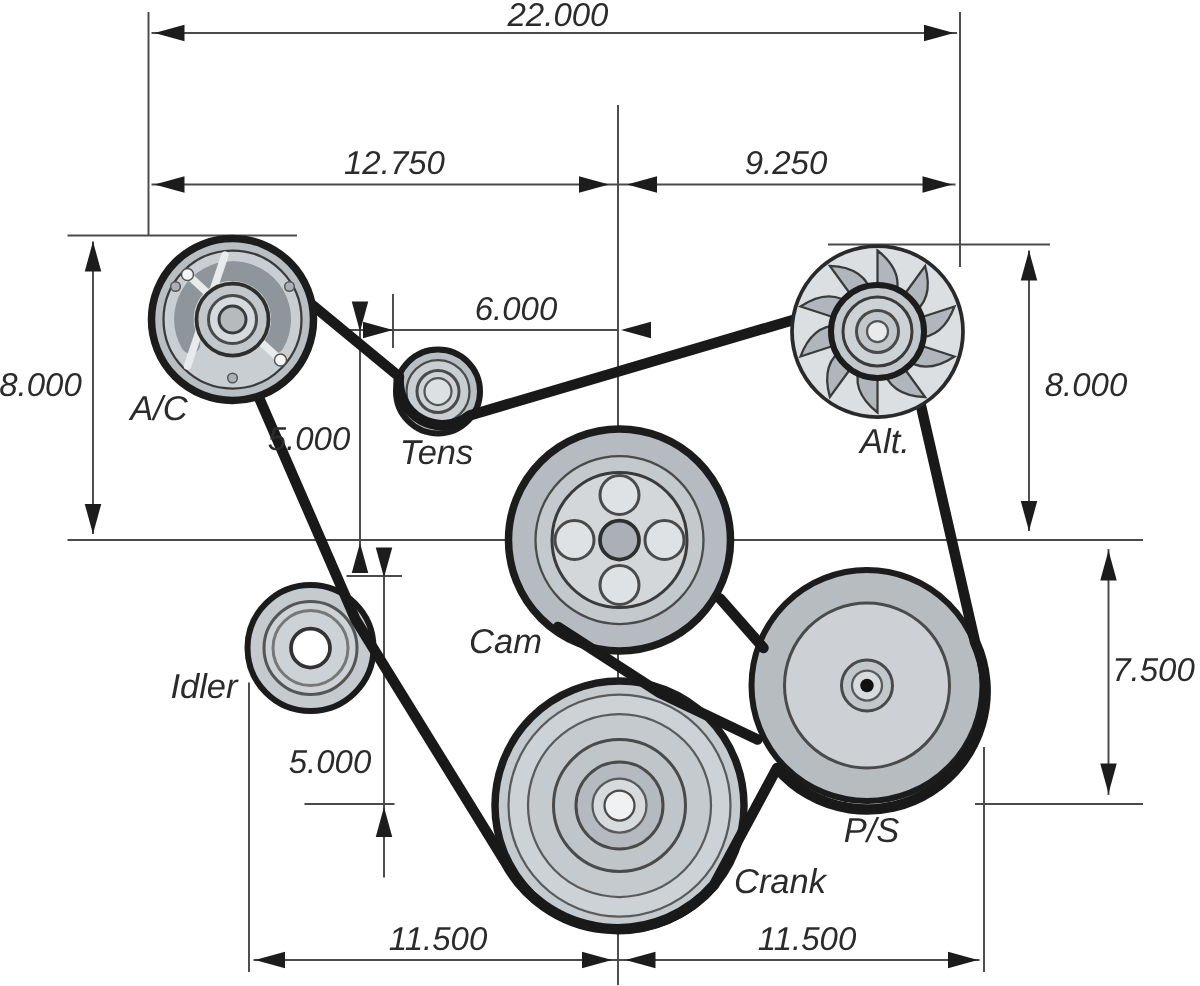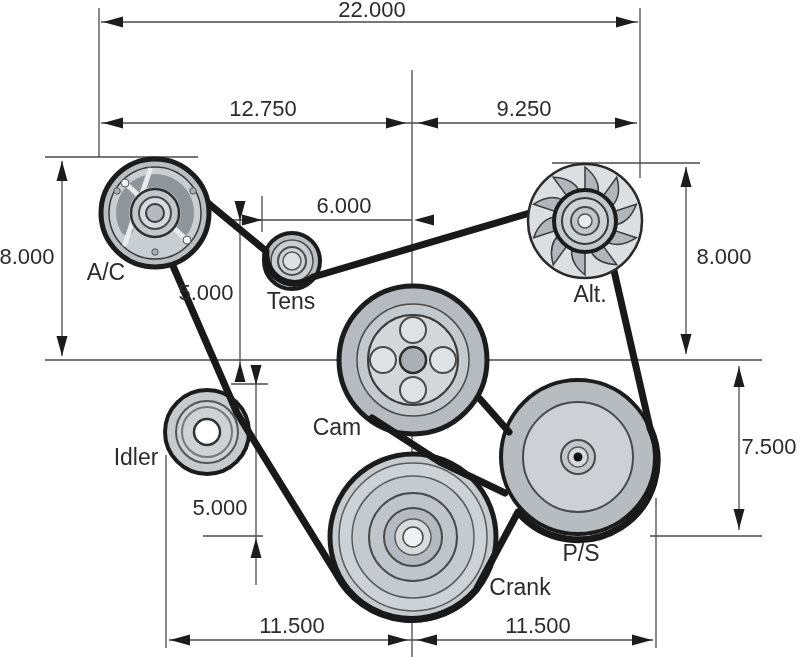--- a/index.html
+++ b/index.html
@@ -1,17 +1,17 @@
 <!DOCTYPE html>
 <html><head>
 <meta charset="utf-8">
 <style>
   html,body{margin:0;padding:0;background:#ffffff;}
   .stage{position:relative;width:800px;height:657px;background:#ffffff;overflow:hidden;
-         font-family:"Liberation Sans", sans-serif;}
+         font-family:"Liberation Sans", sans-serif;font-style:italic;}
   svg{display:block}
   text{font-family:"Liberation Sans", sans-serif; fill:#2b2b2b;}
   .dim{font-size:22px;}
   .lbl{font-size:23px;}
 </style>
 </head>
 <body>
 
 <div class="stage">
 <svg width="800" height="657" viewBox="0 0 800 657">

